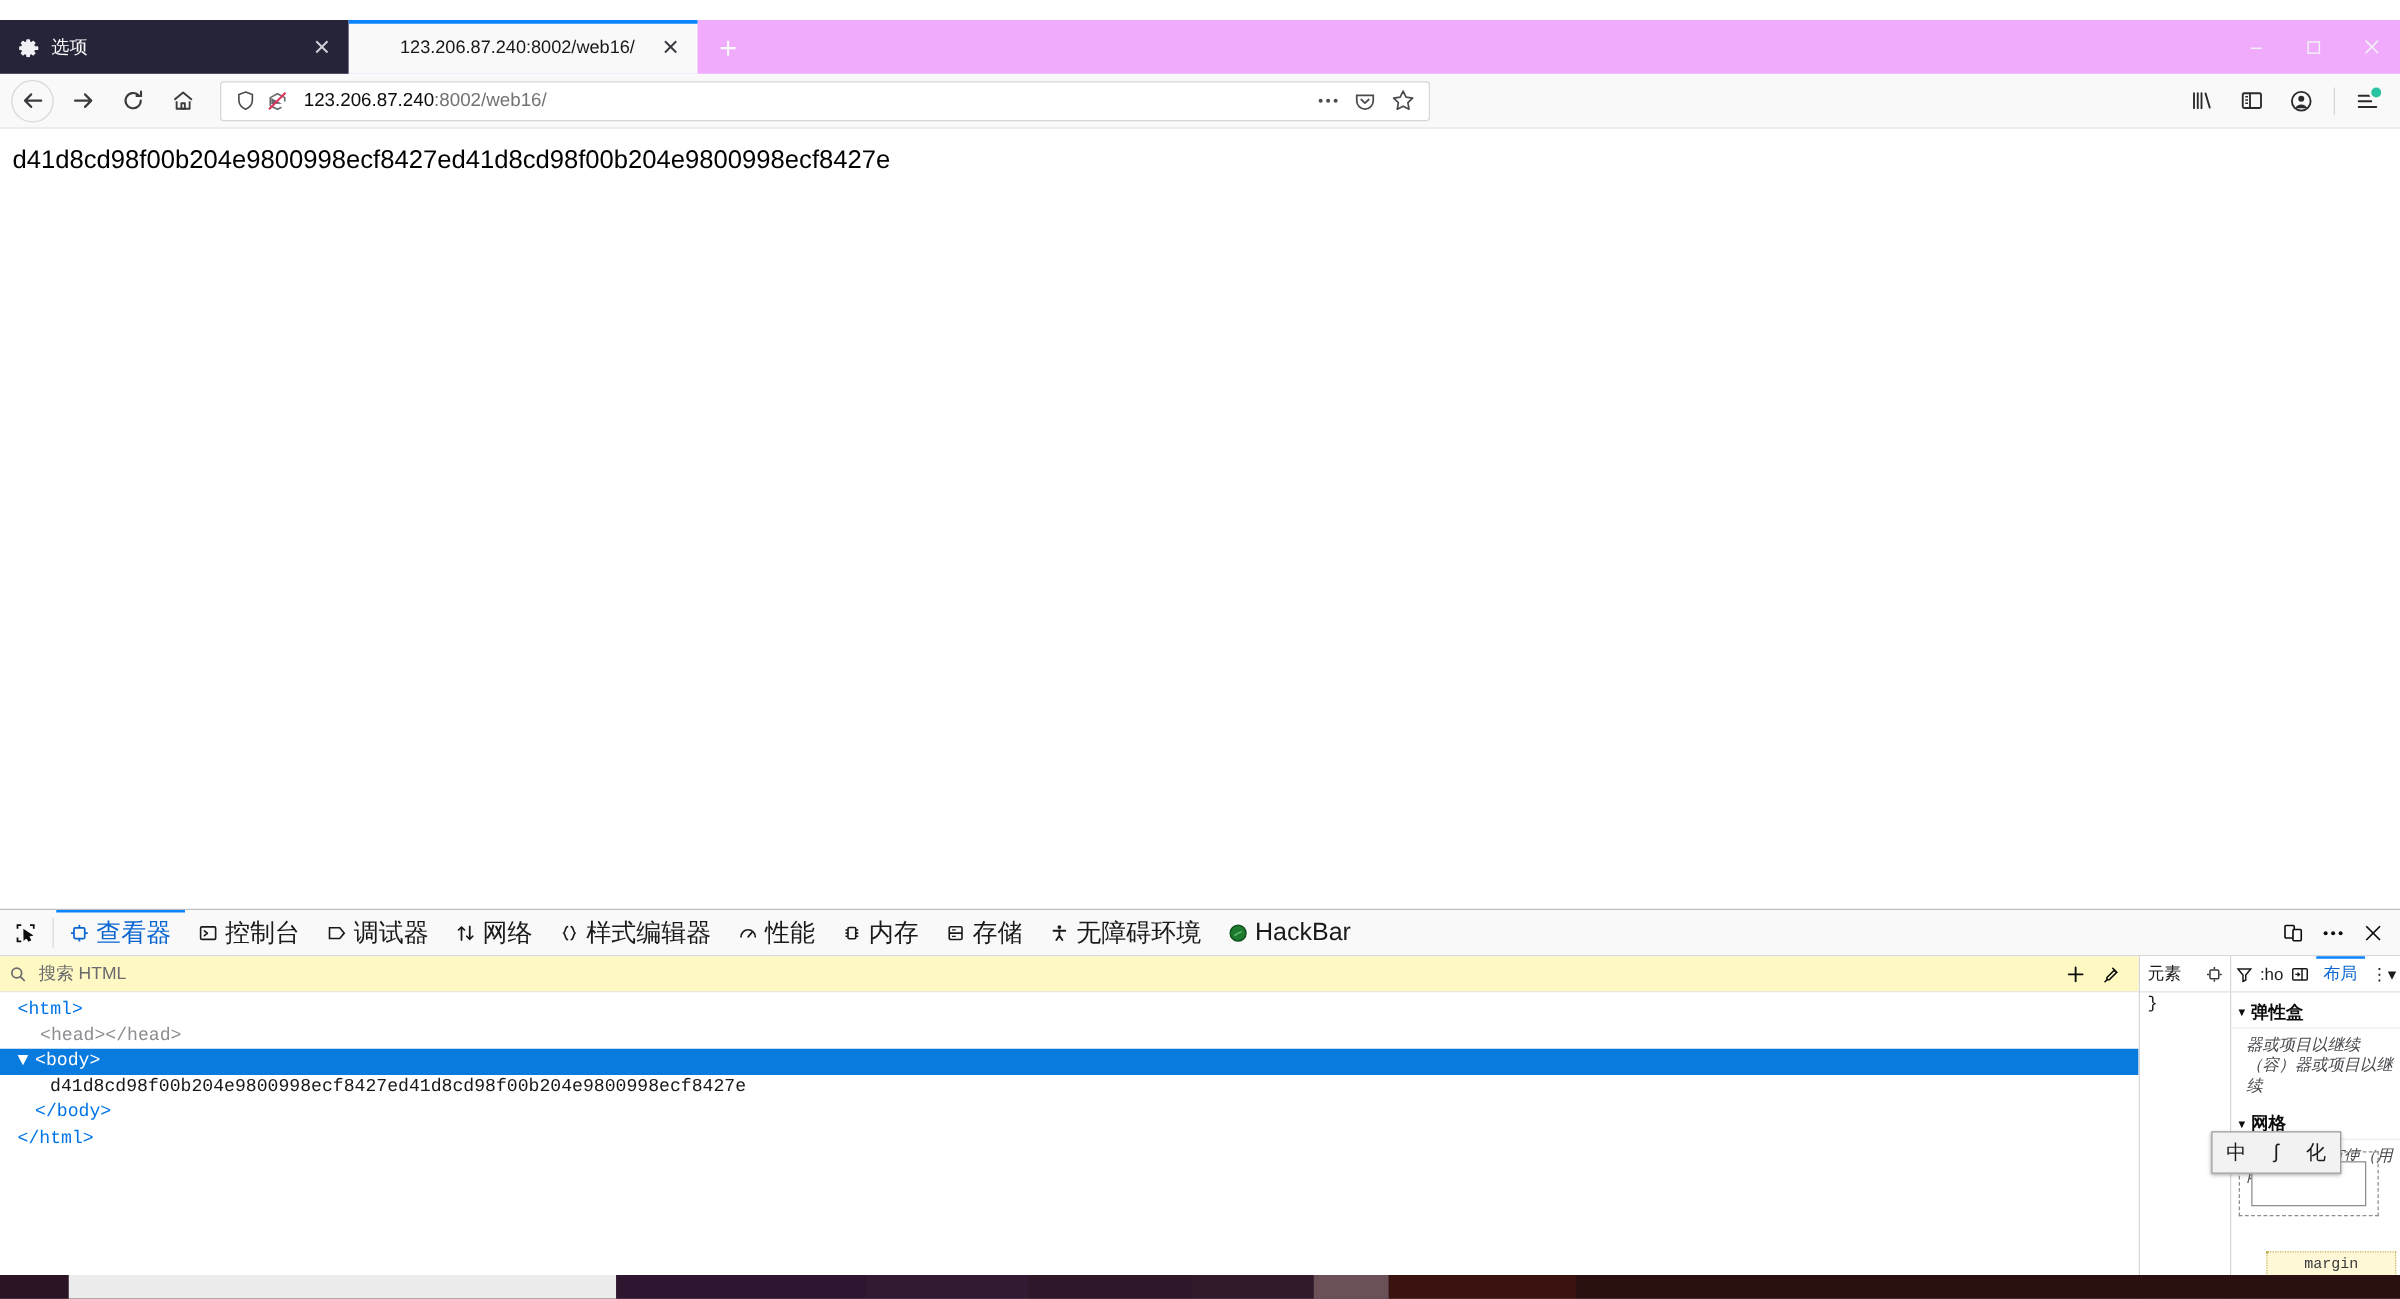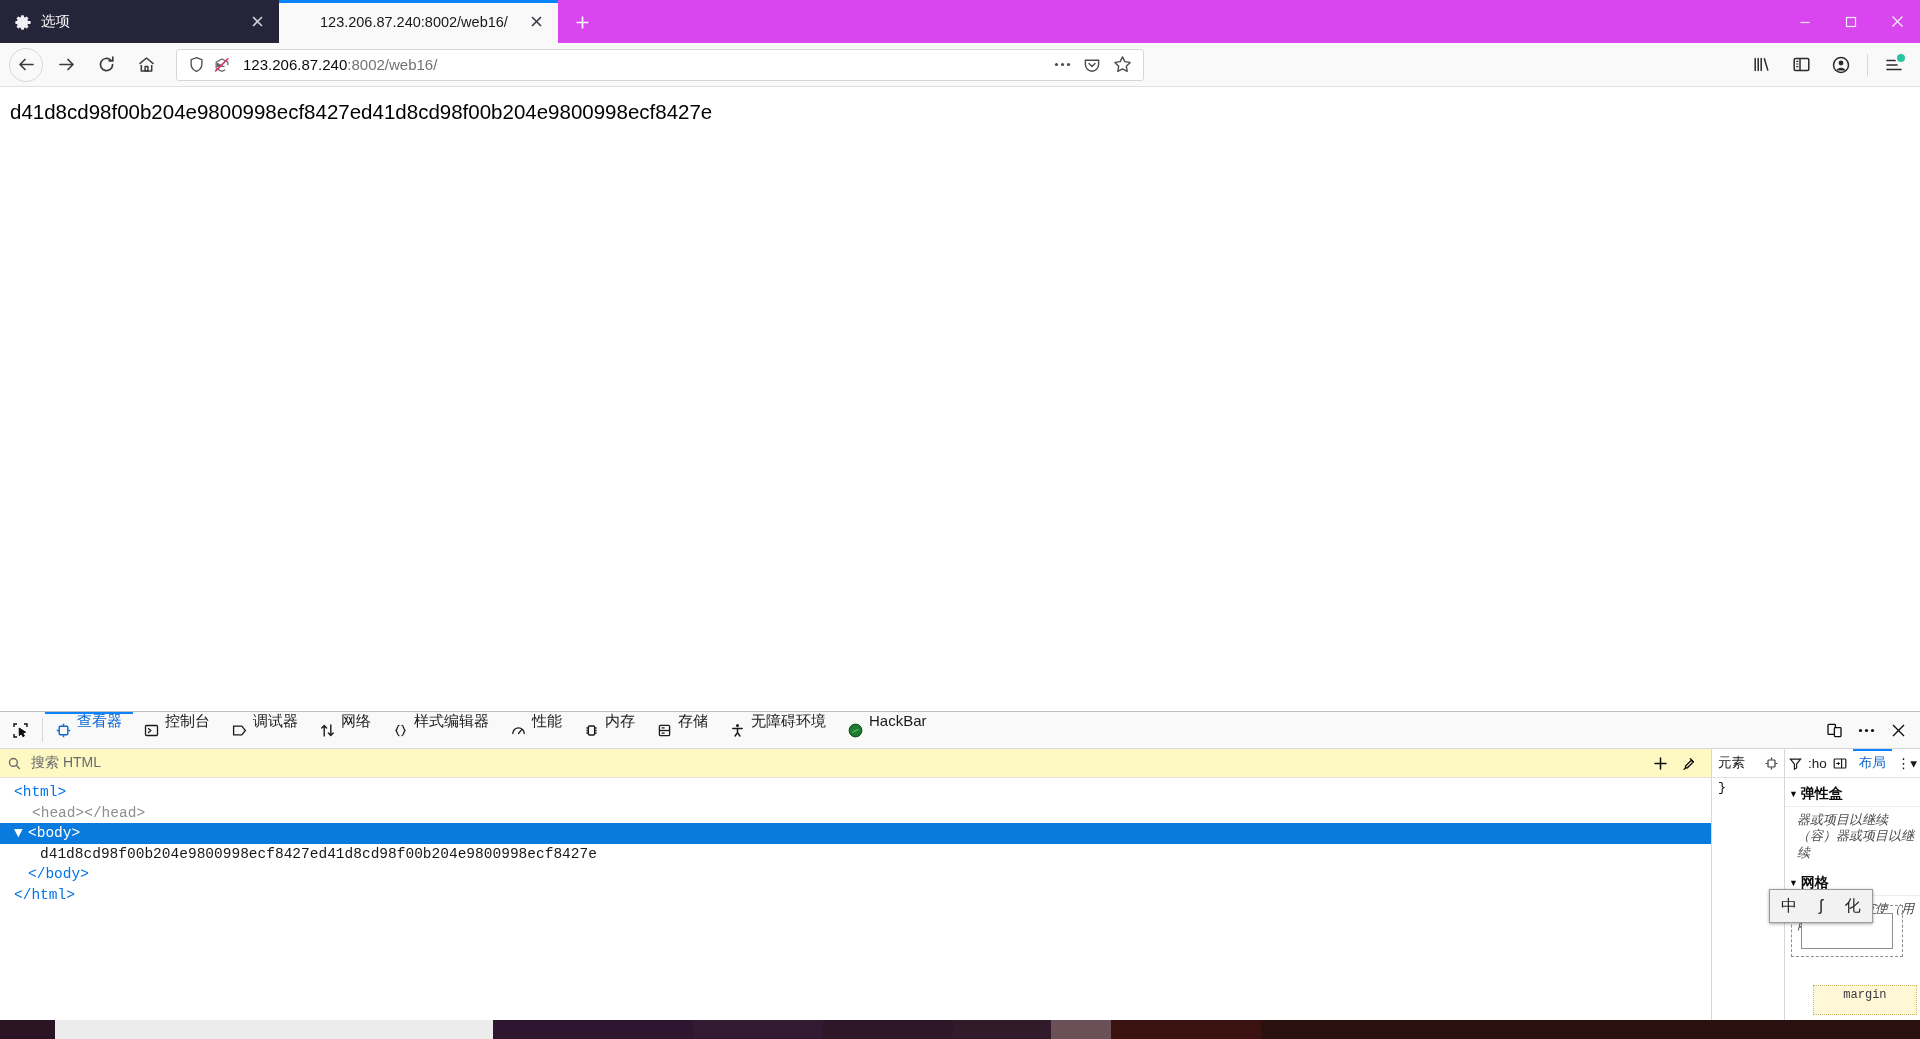--- a/index.html
+++ b/index.html
@@ -4,22 +4,23 @@
 <style>
   * { box-sizing: border-box; margin: 0; padding: 0; }
   html, body {
     width: 1920px; height: 1039px;
     font-family: "Liberation Sans", sans-serif;
     overflow: hidden;
     background: #ffffff;
   }
   
   #tabbar {
-    height: 43px; background: #d946ef; display: flex; align-items: flex-end;
+    height: 43px; background: #f0abfc; display: flex; align-items: flex-end;
     position: relative;
+    margin-top: 16px;
   }
   .tab {
     height: 43px; width: 279px; display: flex; align-items: center;
     padding: 0 10px 0 14px; position: relative; cursor: default;
   }
   .tab.inactive { background: #252438; }
   .tab.active { background: #f9f9fa; }
   .tab.active::before {
     content: ""; position: absolute; left: 0; right: 0; top: 0; height: 3px;
     background: #0a84ff;
@@ -107,22 +108,22 @@
     display: flex; flex-direction: column;
   }
   #dt-toolbar {
     height: 37px; background: #f9f9fa; border-bottom: 1px solid #d7d7db;
     display: flex; align-items: stretch;
   }
   #dt-picker { width: 40px; display: flex; align-items: center;
        justify-content: center; color: #0c0c0d; }
   .dt-divider { width: 1px; background: #d7d7db; margin: 6px 2px; }
   .dt-tab {
-    display: flex; padding: 0 11px; position: relative;
-    font-size: 15px; color: #1a1a1c; white-space: nowrap;
+    display: flex; align-items: center; padding: 0 11px; position: relative;
+    font-size: 20px; color: #1a1a1c; white-space: nowrap;
   }
   .dt-tab .ti { display: flex; align-items: center; margin-right: 6px;
        color: #1a1a1c; }
   .dt-tab.selected { color: #0a66d0; }
   .dt-tab.selected .ti { color: #0a66d0; }
   .dt-tab.selected::before {
     content: ""; position: absolute; left: 0; right: 0; top: 0; height: 2px;
     background: #0a84ff;
   }
   #dt-toolbar-right { margin-left: auto; display: flex; align-items: center;

